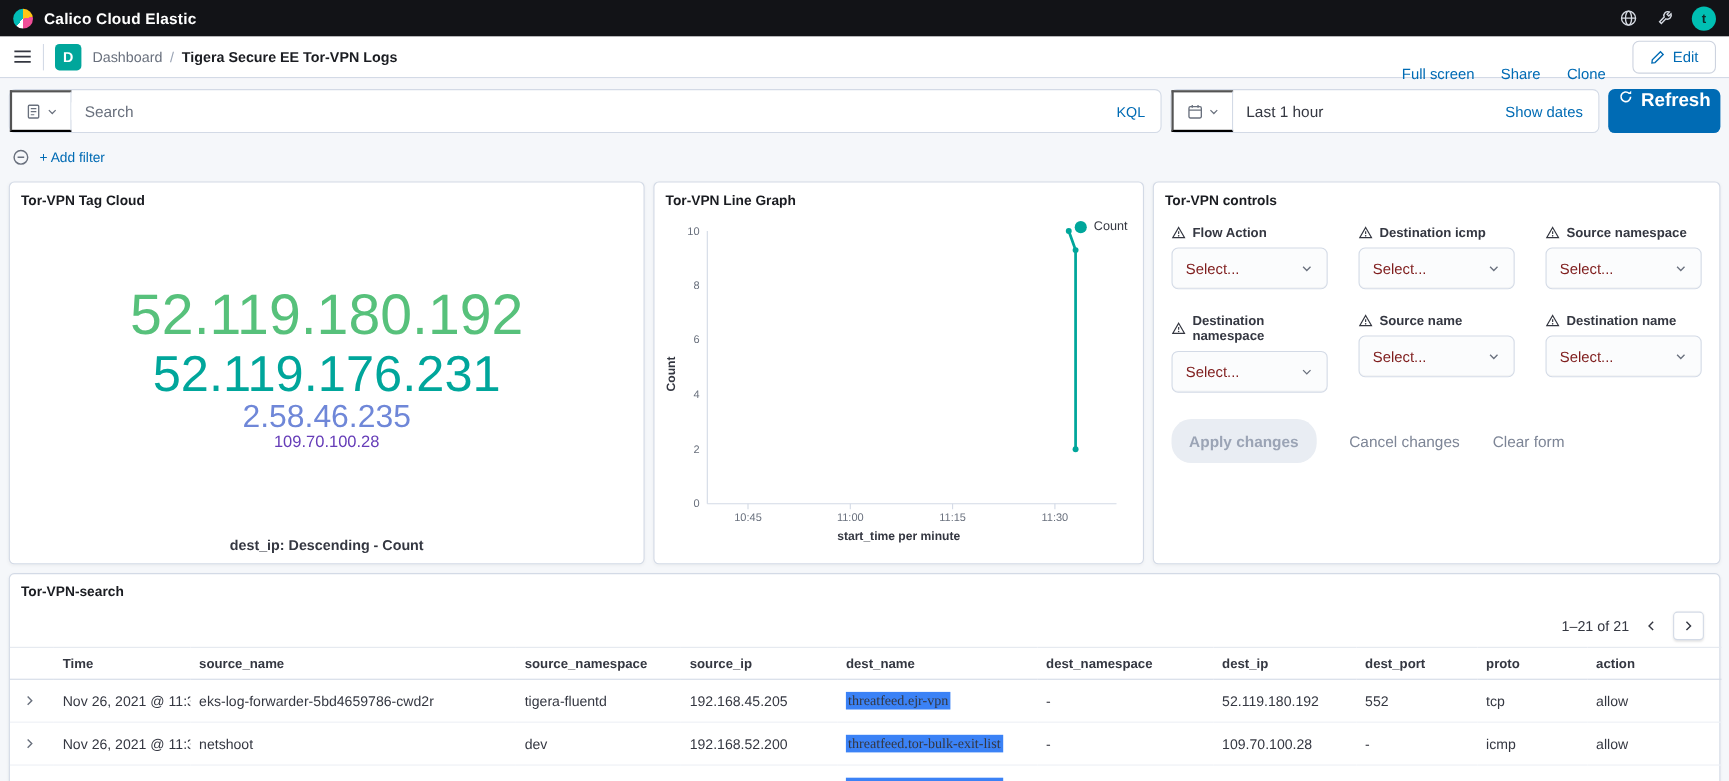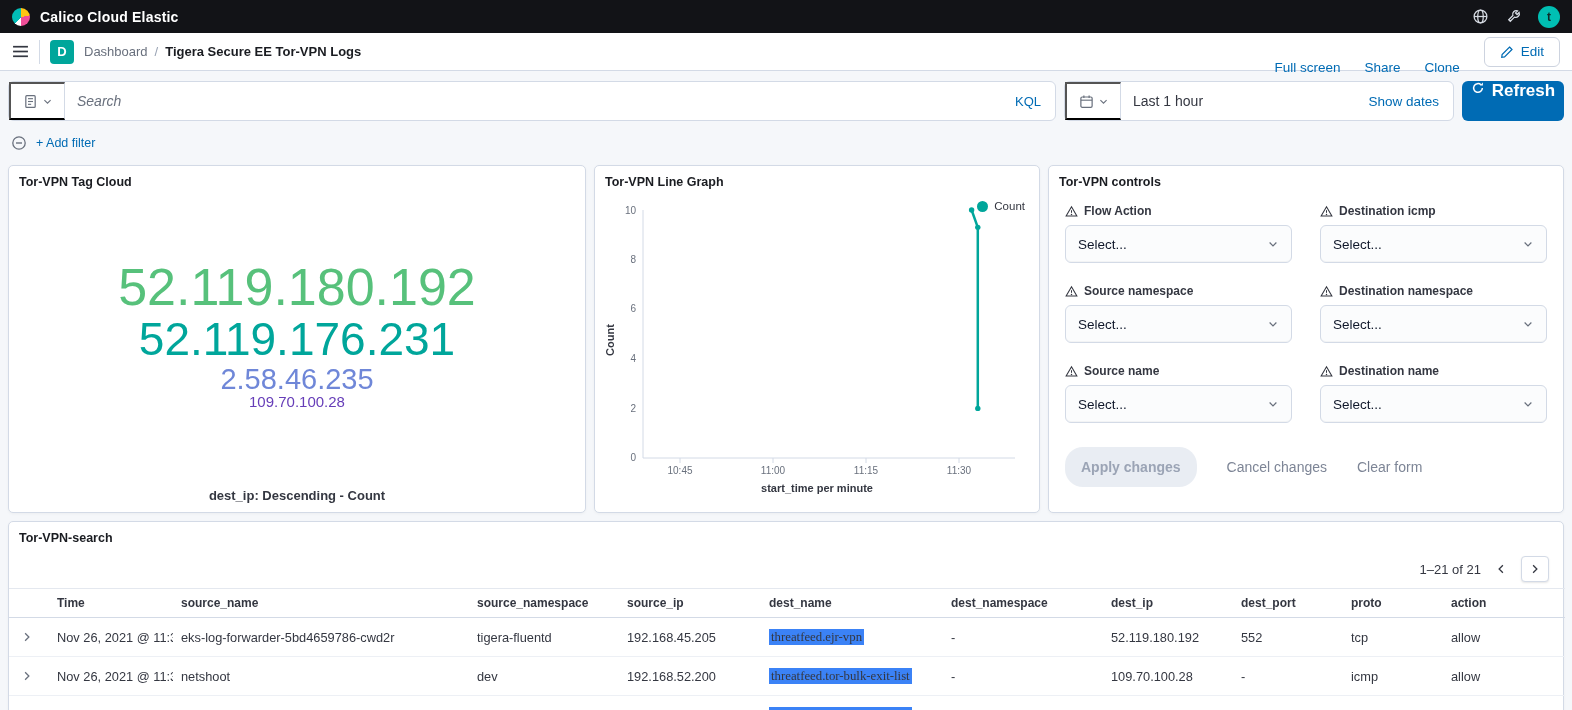--- a/index.html
+++ b/index.html
@@ -50,21 +50,21 @@
     color: #006bb4; font-size: 13.5px; }
 
   
   .main { padding: 10px 8px 0; }
   .query-row { display: flex; gap: 8px; }
   .query-input { flex: 1; height: 40px; background: #fff; border: 1px solid #d3dae6;
     border-radius: 6px; display: flex; align-items: center; }
   .input-prefix { width: 56px; height: 100%; border-right: 1px solid #d3dae6;
     display: flex; align-items: center; justify-content: center; gap: 4px; background: none; }
   .query-input input { flex: 1; border: none; outline: none; font-size: 14px;
-    padding: 0 12px; color: #343741; font-family: inherit; font-style: italic; }
+    padding: 0 12px; color: #343741; font-family: inherit; }
   .query-input input::placeholder { color: #69707d; }
   .kql-label { padding-right: 14px; color: #006bb4; font-size: 13px; background: none; border: none; }
   .datepicker { width: 390px; height: 40px; background: #fff; border: 1px solid #d3dae6;
     border-radius: 6px; display: flex; align-items: center; }
   .time-range { flex: 1; padding-left: 12px; font-size: 14px; color: #343741;
     text-align: left; background: none; border: none; }
   .show-dates { padding-right: 14px; color: #006bb4; font-size: 13.5px; background: none; border: none; }
   .refresh-btn { width: 102px; height: 40px; background: #006bb4; border: none;
     border-radius: 6px; color: #fff; font-size: 17px; font-weight: bold;
     display: flex; align-items: flex-start; justify-content: center; gap: 7px; }
@@ -92,27 +92,27 @@
   .legend { position: absolute; top: 34px; right: 14px; display: flex; align-items: center;
     gap: 6px; font-size: 11.5px; color: #343741; }
   .legend-dot { width: 11px; height: 11px; border-radius: 50%; }
   .chart-svg { display: block; margin: 2px 0 0 8px; }
   .axis-line { stroke: #d3dae6; stroke-width: 1; }
   .tick-label { font-size: 10px; fill: #69707d; font-family: "Liberation Sans", sans-serif; }
   .axis-title { font-size: 11px; font-weight: bold; fill: #343741; font-family: "Liberation Sans", sans-serif; }
   .x-axis-title { text-align: center; font-size: 11px; font-weight: bold; color: #343741; margin-top: 0; }
 
   
-  .controls-grid { display: grid; grid-template-columns: 1fr 1fr; column-gap: 28px;
+  .controls-grid { display: grid; grid-template-columns: 1fr 1fr 1fr; column-gap: 28px;
     row-gap: 21px; padding: 6px 16px 0; }
   .field-label { display: flex; align-items: center; gap: 6px; font-size: 12px;
     font-weight: bold; color: #343741; }
   .select { margin-top: 7px; height: 38px; background: #fbfcfd; border: 1px solid #d3dae6;
     border-radius: 6px; display: flex; align-items: center; justify-content: space-between;
-    padding: 0 12px; font-size: 13.5px; color: #0f172a; width: 100%;
+    padding: 0 12px; font-size: 13.5px; color: #7f1d1d; width: 100%;
     box-shadow: inset 0 -1px 0 rgba(0,0,0,.03); }
   .controls-buttons { display: flex; align-items: center; gap: 30px; padding: 24px 16px 0; }
   .btn-apply { height: 40px; padding: 0 16px; border-radius: 18px; background: #e9edf3;
     color: #9ba4b5; font-size: 14px; font-weight: bold; border: none; }
   .btn-text { background: none; border: none; color: #7d8596; font-size: 14px; }
 
   
   .table-panel { margin-top: 8px; min-height: 185px; }
   .pagination { display: flex; justify-content: flex-end; align-items: center; gap: 6px;
     padding: 2px 14px 6px; font-size: 13px; color: #343741; }

